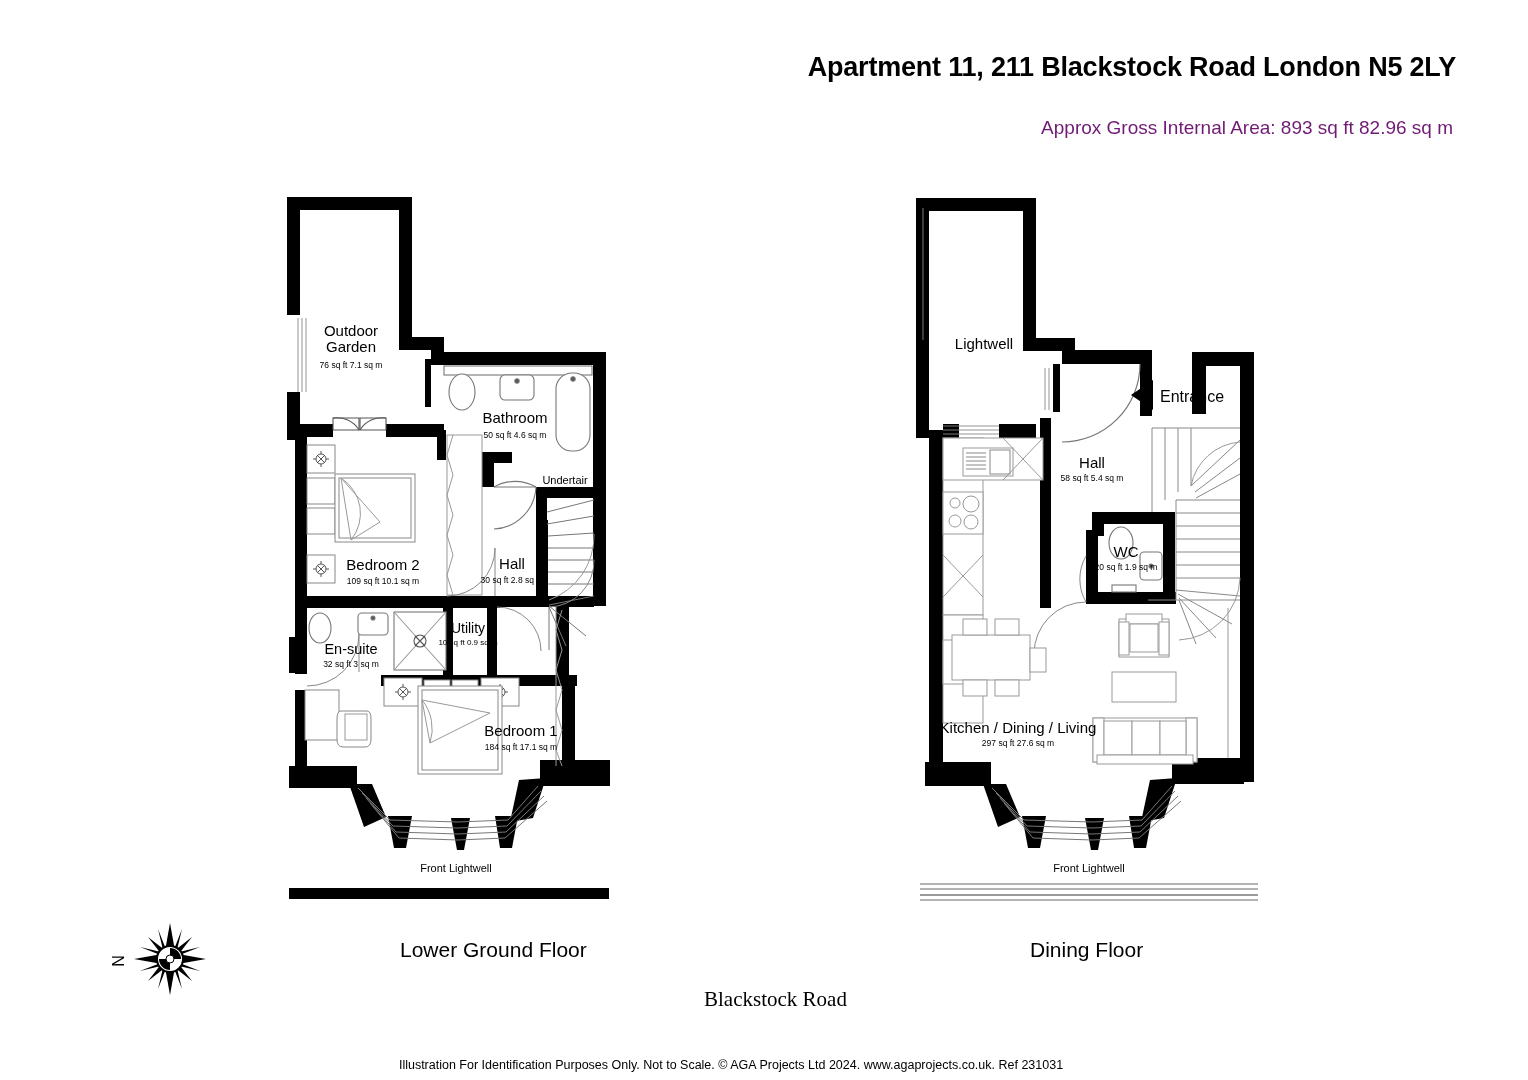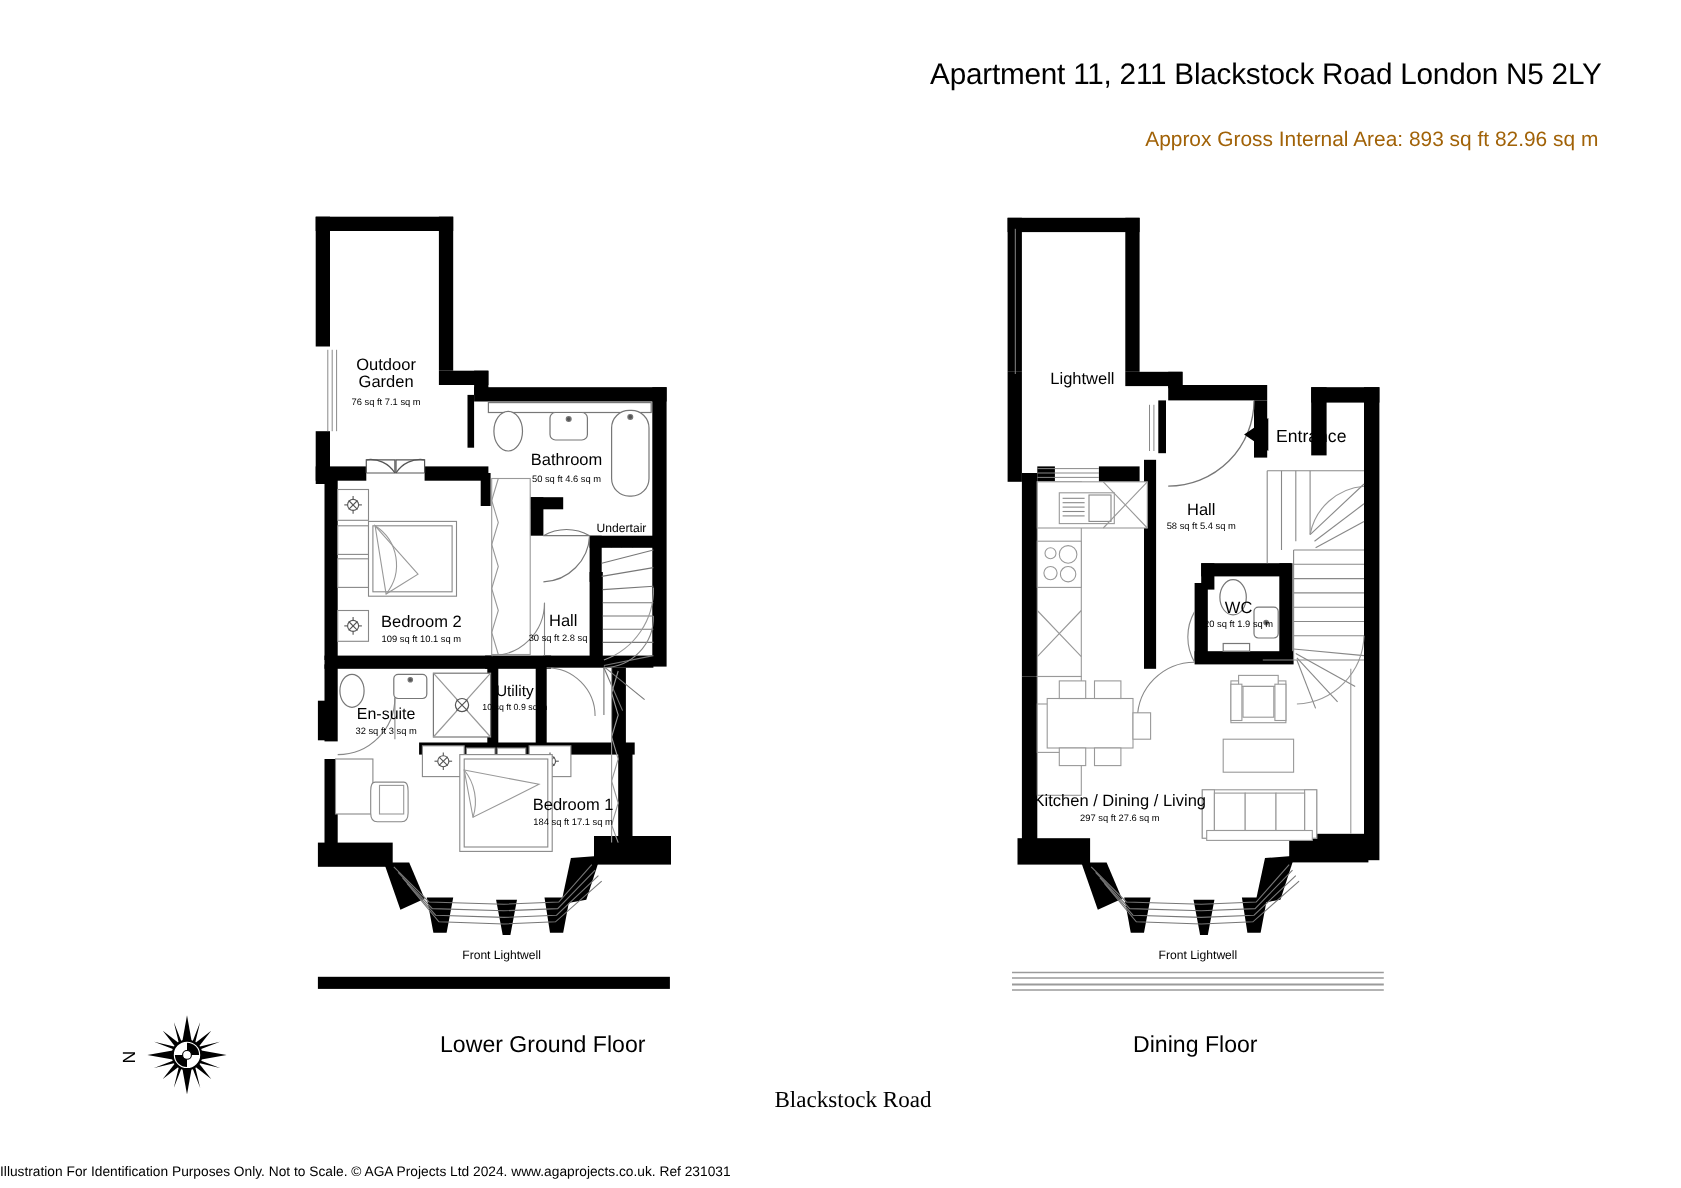--- a/index.html
+++ b/index.html
@@ -14,31 +14,31 @@
     height: 1080px;
     background: #ffffff;
     overflow: hidden;
   }
 
   
   #title {
     position: absolute;
     top: 52px; right: 72px;
     font-size: 27px;
-    font-weight: normal;
+    font-weight: bold;
     letter-spacing: -0.2px;
     color: #000;
     white-space: nowrap;
   }
   #subtitle {
     position: absolute;
     top: 117px; right: 75px;
     font-size: 19px;
     font-weight: normal;
-    color: #a16207;
+    color: #701a75;
     white-space: nowrap;
   }
 
   
   #plans {
     position: absolute;
     left: 0; top: 0;
     width: 1528px; height: 1080px;
   }
   svg text { font-family: "Liberation Sans", sans-serif; fill: #000; }
@@ -59,21 +59,21 @@
     font-size: 21px;
     color: #000;
     white-space: nowrap;
     font-family: Liberation Serif, serif;
   }
 
   #footer {
     position: absolute;
     left: 0; top: 1058px;
     width: 1462px;
-    text-align: left;
+    text-align: center;
     font-size: 12.5px;
     color: #000;
   }
 
   #compass {
     position: absolute;
     left: 112px; top: 922px;
     width: 110px; height: 75px;
   }
   #compass-n {

